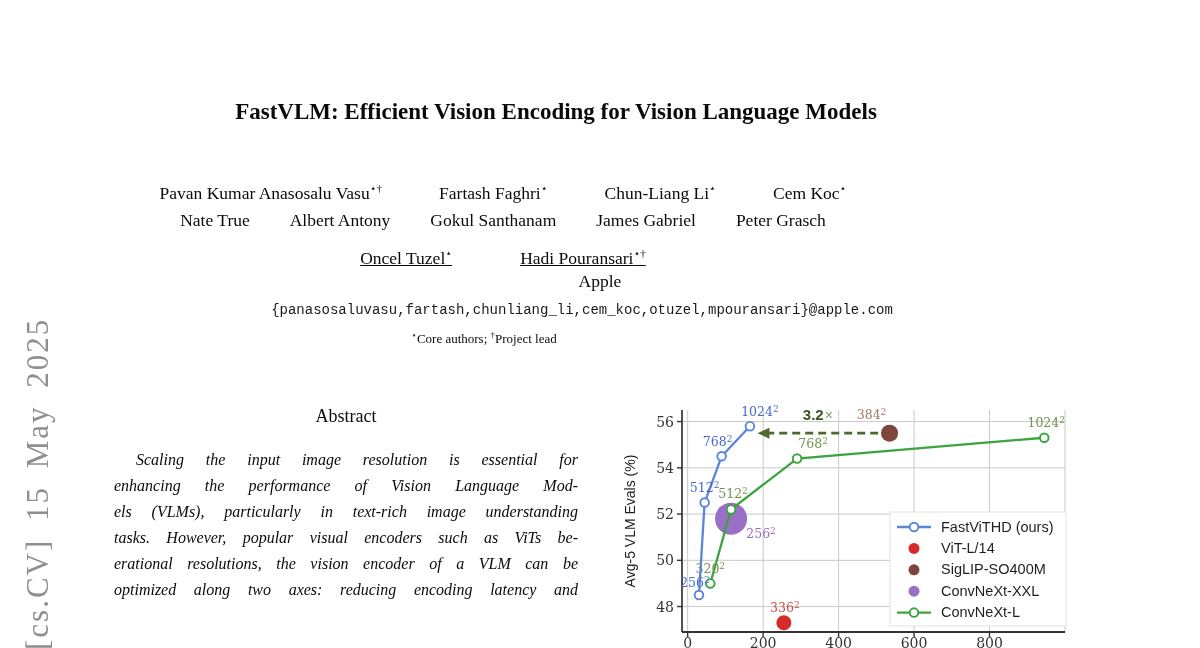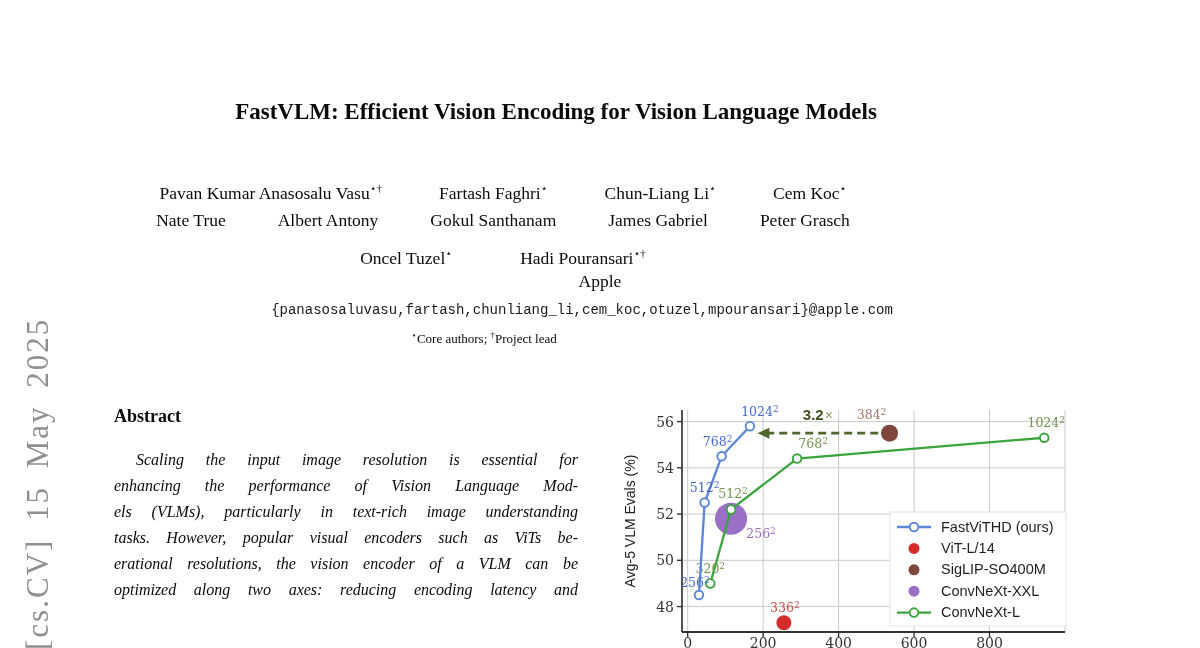--- a/index.html
+++ b/index.html
@@ -21,22 +21,22 @@
   .paper-title{
     position:absolute;top:99px;left:0;width:1112px;
     text-align:center;font-weight:bold;font-size:23px;
   }
   .author-row{
     position:absolute;left:0;width:1006px;
     display:flex;justify-content:center;
     font-size:17.5px;white-space:nowrap;
   }
   #author-row-1{top:182px;gap:57px;}
-  #author-row-2{top:210px;gap:52px;}
-  #author-row-3{top:247px;gap:68px;}
+  #author-row-2{top:210px;gap:40px;}
+  #author-row-3{top:247px;gap:68px;text-decoration:underline;}
   .author-row sup{font-size:11px;}
   .affiliation{
     position:absolute;top:271px;left:0;width:1200px;
     text-align:center;font-size:17.5px;
   }
   .emails{
     position:absolute;top:302px;left:0;width:1164px;
     text-align:center;
     font-family:"Liberation Mono", monospace;
     font-size:14px;color:#1a1a1a;
@@ -44,21 +44,21 @@
   .footnote{
     position:absolute;top:330px;left:0;width:968px;
     text-align:center;font-size:13px;
   }
   .footnote sup{font-size:9px;}
   
   .abstract{
     position:absolute;left:114px;top:406px;width:464px;
   }
   .abstract-heading{
-    font-weight:bold;font-size:18px;
+    text-align:center;font-weight:normal;font-size:18px;
     margin:0 0 20px 0;
   }
   .abstract-lines{
     font-style:italic;font-size:16px;line-height:26px;
   }
   .abs-line{
     text-align:justify;text-align-last:justify;
     white-space:normal;
   }
   .abs-line:first-child{text-indent:22px;}

